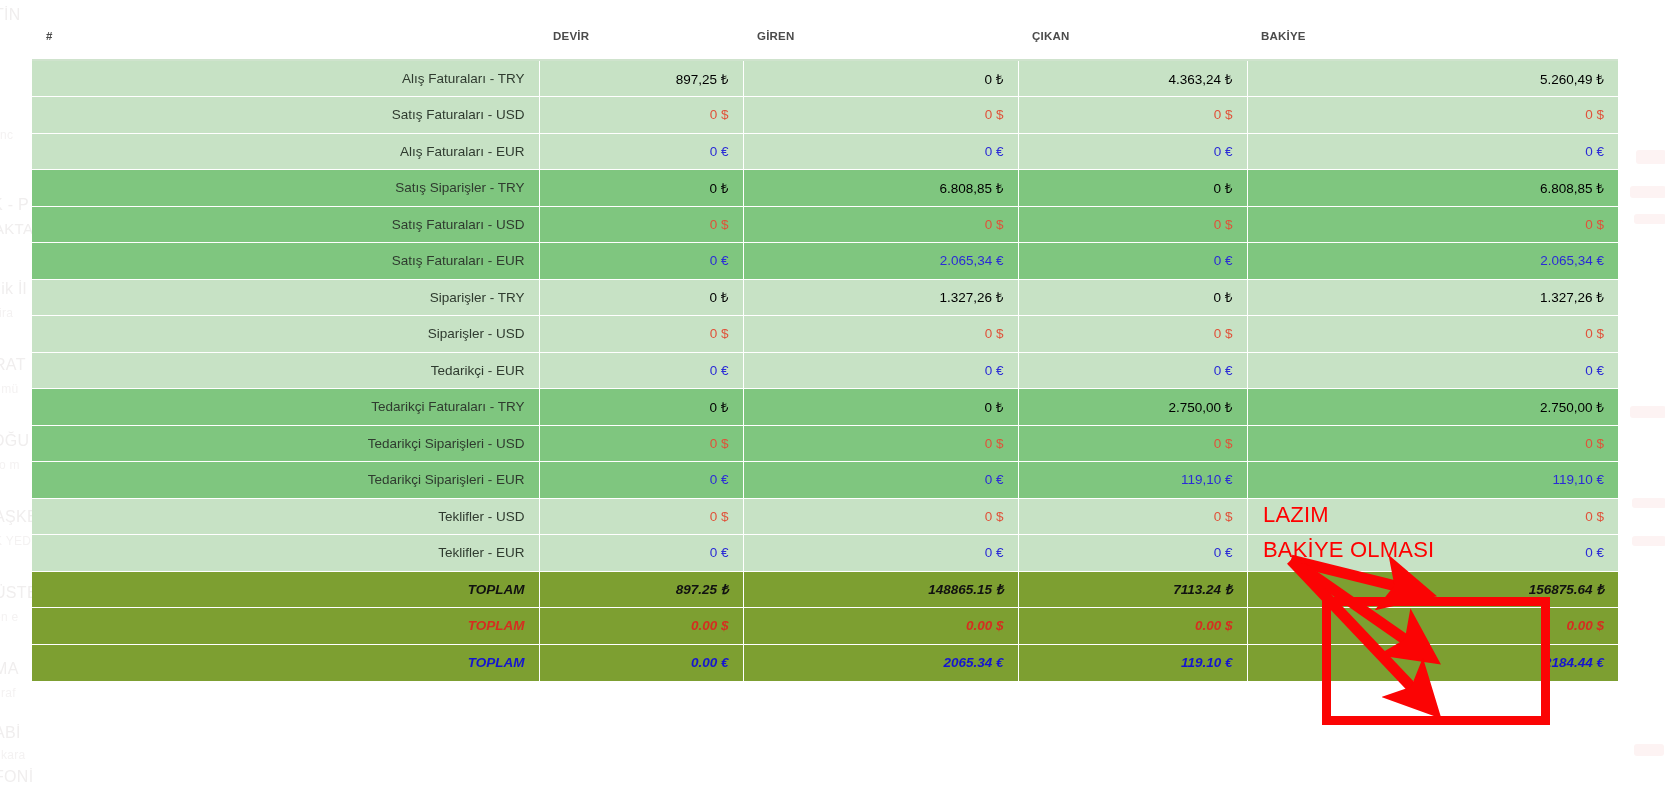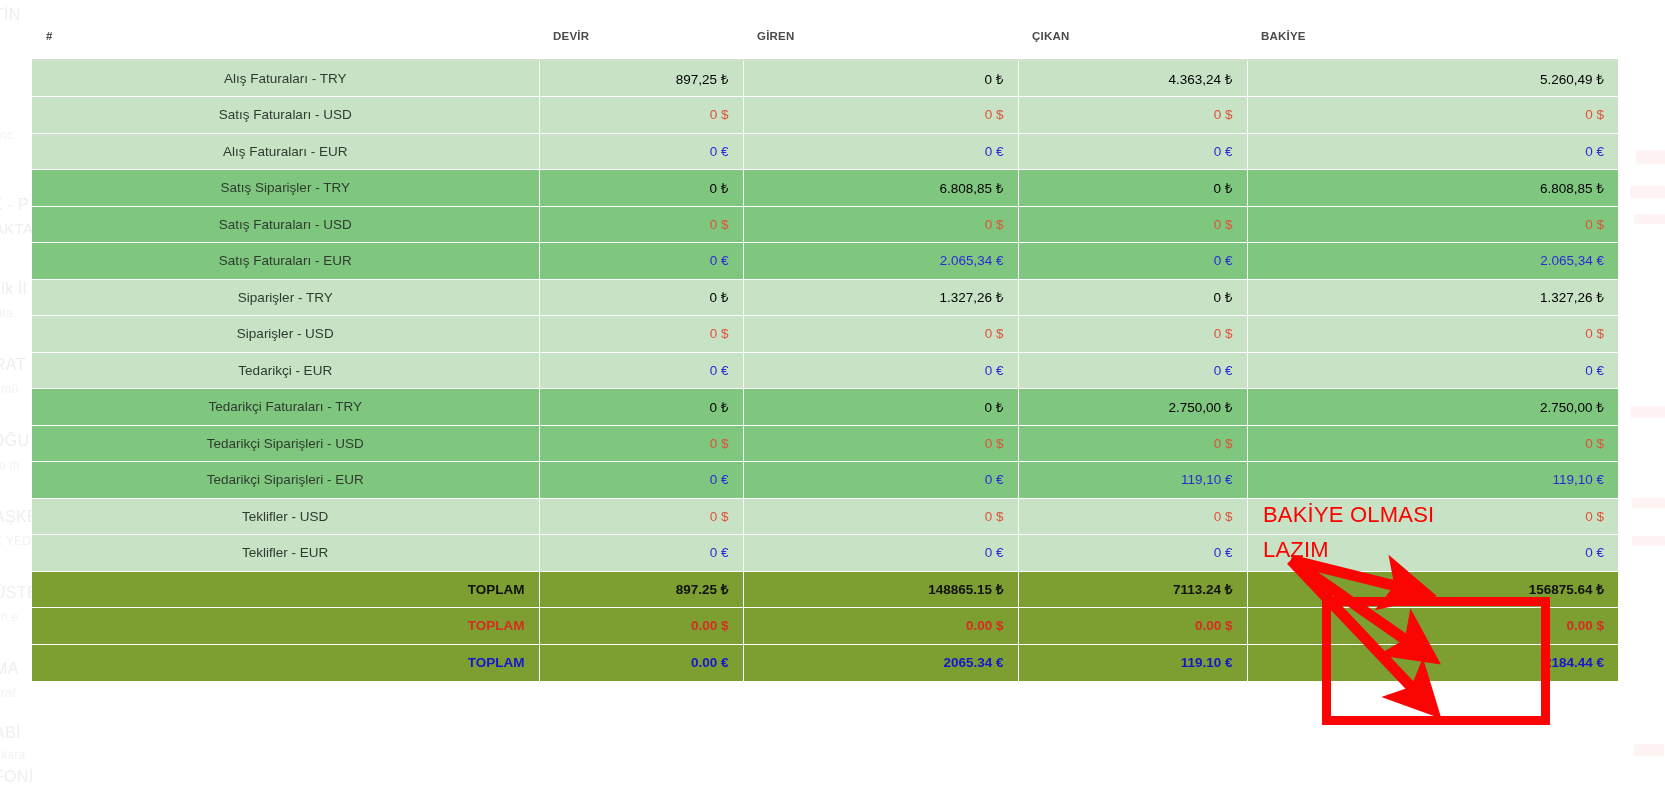--- a/index.html
+++ b/index.html
@@ -64,37 +64,38 @@
   table.summary tbody td {
     height: 36.5px;
     font-size: 13.5px;
     padding: 0 14px;
     vertical-align: middle;
     border-right: 1px solid #ffffff;
     border-bottom: 1px solid #ffffff;
     white-space: nowrap;
   }
   table.summary tbody td:last-child { border-right: none; }
-  td.label { text-align: center; color: #2f3b2f; }
+  td.label { text-align: right; color: #2f3b2f; }
   td.num   { text-align: right; }
 
   tr.shade-a td { background: #c7e2c5; }
   tr.shade-b td { background: #7fc67f; }
 
   .v-try { color: #000000; }
   .v-usd { color: #e0523a; }
   .v-eur { color: #2b2bd6; }
 
   tr.total td {
     background: #7d9f31;
     font-weight: bold;
     font-size: 13.5px;
     height: 36.5px;
     border-bottom: 1px solid #dfe6c8;
     border-right: 1px solid #dfe6c8;
+    font-style: italic;
   }
   tr.total td.label { text-align: right; }
   tr.total td:last-child { border-right: none; }
   tr.total.last td { border-bottom: none; }
   tr.total .v-try { color: #111; }
   tr.total .v-usd { color: #d62d20; }
   tr.total .v-eur { color: #1515d0; }
 
   
   .annot-layer {
@@ -290,22 +291,22 @@
             <td class="num v-eur">2065.34 €</td>
             <td class="num v-eur">119.10 €</td>
             <td class="num v-eur">2184.44 €</td>
           </tr>
         </tbody>
     </table>
   </div>
 
   <div class="annot-layer">
     <div class="annot-text">
+      <div>LAZIM</div>
       <div>BAKİYE OLMASI</div>
-      <div>LAZIM</div>
     </div>
 
     <svg width="1665" height="793" style="position:absolute;left:0;top:0;">
       <defs>
         <marker id="ah" markerWidth="5.2" markerHeight="5.2" refX="2.1" refY="2.6" orient="auto" markerUnits="strokeWidth">
           <path d="M0,0 L5.2,2.6 L0,5.2 L1.2,2.6 z" fill="#fb0404"></path>
         </marker>
       </defs>
       <g stroke="#fb0404" stroke-width="11" fill="none" marker-end="url(#ah)">
         <line x1="1291" y1="560" x2="1404" y2="588"></line>

